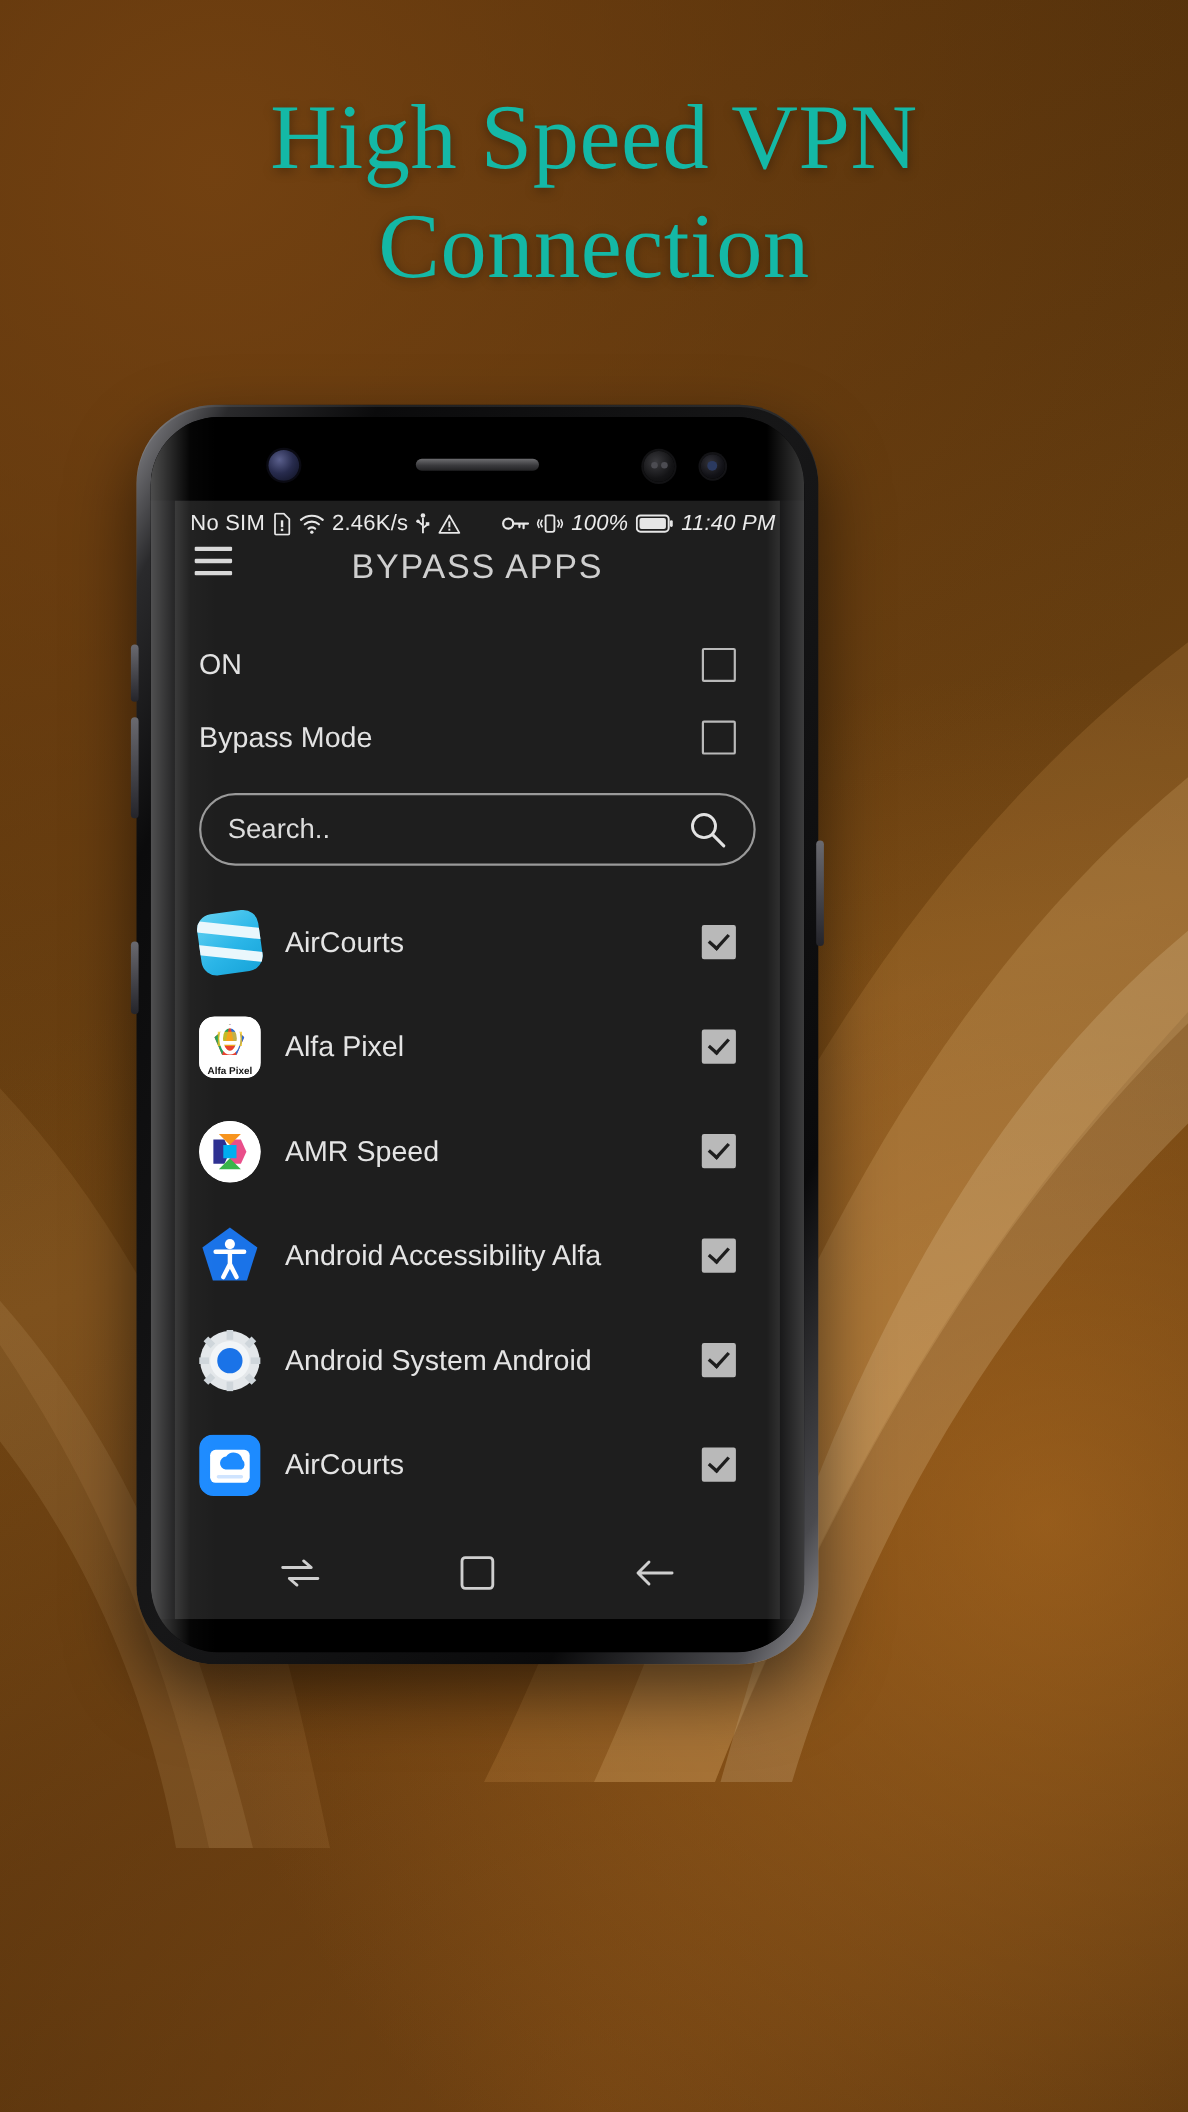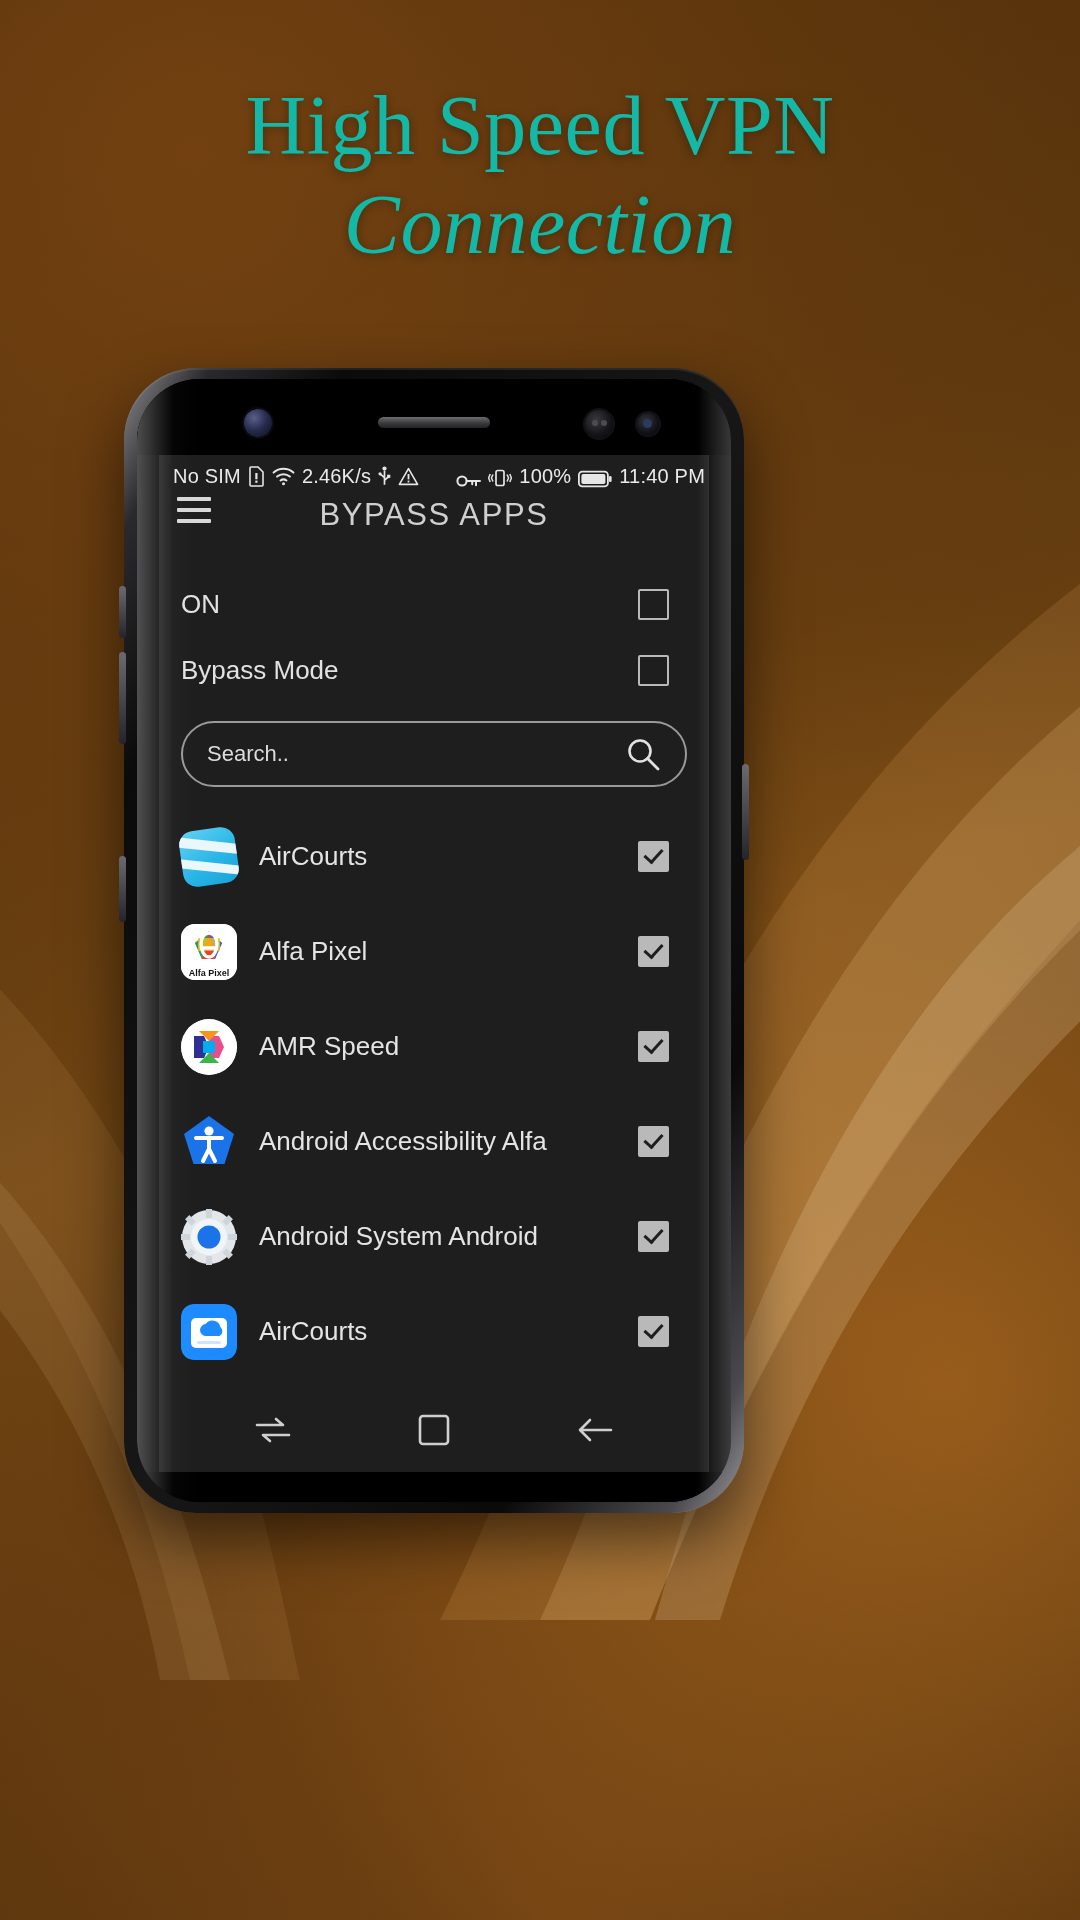--- a/index.html
+++ b/index.html
@@ -27,21 +27,21 @@
   .headline{
     position:absolute;left:0;right:0;top:76px;
     text-align:center;
     font-family:"Liberation Serif","DejaVu Serif",serif;
     color:#14b8a6;
     font-size:84px;line-height:1.18;font-weight:400;
     letter-spacing:.5px;
     text-shadow:0 2px 10px rgba(0,0,0,.35);
   }
   .headline .l1{display:block;}
-  .headline .l2{display:block;font-style:italic;}
+  .headline .l2{display:block;}
 
   
   .phone{
     position:absolute;left:124px;top:368px;width:620px;height:1145px;
   }
   .phone-frame{
     position:absolute;inset:0;border-radius:72px;
     background:linear-gradient(118deg,#8e8e93 0%,#2a2a2c 7%,#0b0b0c 18%,#171718 50%,#0a0a0b 80%,#4a4a4e 94%,#9a9a9f 100%);
     box-shadow:0 26px 60px rgba(0,0,0,.55), 0 2px 0 rgba(255,255,255,.09) inset;
   }
@@ -86,21 +86,21 @@
     position:absolute;left:22px;top:76px;right:22px;bottom:30px;
     background:#1e1e1e;overflow:hidden;z-index:20;
     display:flex;flex-direction:column;
   }
   
   .statusbar{
     height:42px;flex:0 0 42px;display:flex;align-items:center;
     padding:0 4px 0 14px;color:#e6e6e6;font-size:20px;gap:6px;white-space:nowrap;
   }
   .sb-left{display:flex;align-items:center;gap:7px;}
-  .sb-right{display:flex;align-items:flex-end;gap:7px;margin-left:auto;}
+  .sb-right{display:flex;align-items:center;gap:7px;margin-left:auto;font-style:italic;}
   .sb-text{font-size:20px;color:#eaeaea;letter-spacing:.2px;}
   .ic{display:inline-flex;align-items:center;justify-content:center;}
 
   
   .appbar{
     flex:0 0 74px;display:flex;position:relative;padding:0 18px;
   }
   .hamburger{width:34px;height:26px;display:flex;flex-direction:column;justify-content:space-between;cursor:pointer;}
   .hamburger span{display:block;height:4px;background:#d8d8d8;border-radius:1px;}
   .appbar-title{
@@ -123,21 +123,21 @@
     content:"";position:absolute;left:8px;top:2px;width:8px;height:15px;
     border:solid #1e1e1e;border-width:0 3px 3px 0;transform:rotate(42deg);
   }
 
   
   .search-wrap{flex:0 0 102px;display:flex;align-items:center;padding:0 22px;}
   .search-box{
     flex:1;height:62px;border:2px solid #9a9a9a;border-radius:34px;
     display:flex;align-items:center;padding:0 24px;gap:10px;background:transparent;cursor:text;
   }
-  .search-box .ph{flex:1;font-size:22px;color:#dcdcdc;}
+  .search-box .ph{flex:1;font-size:25px;color:#dcdcdc;}
 
   
   .applist{flex:1;overflow:hidden;padding-top:4px;}
   .app-row{
     height:95px;display:flex;align-items:center;gap:22px;padding:0 40px 0 22px;
   }
   .app-icon{width:56px;height:56px;flex:0 0 56px;border-radius:12px;position:relative;overflow:hidden;}
   .app-name{flex:1;font-size:26px;color:#e4e4e4;white-space:nowrap;overflow:hidden;}
 
   

